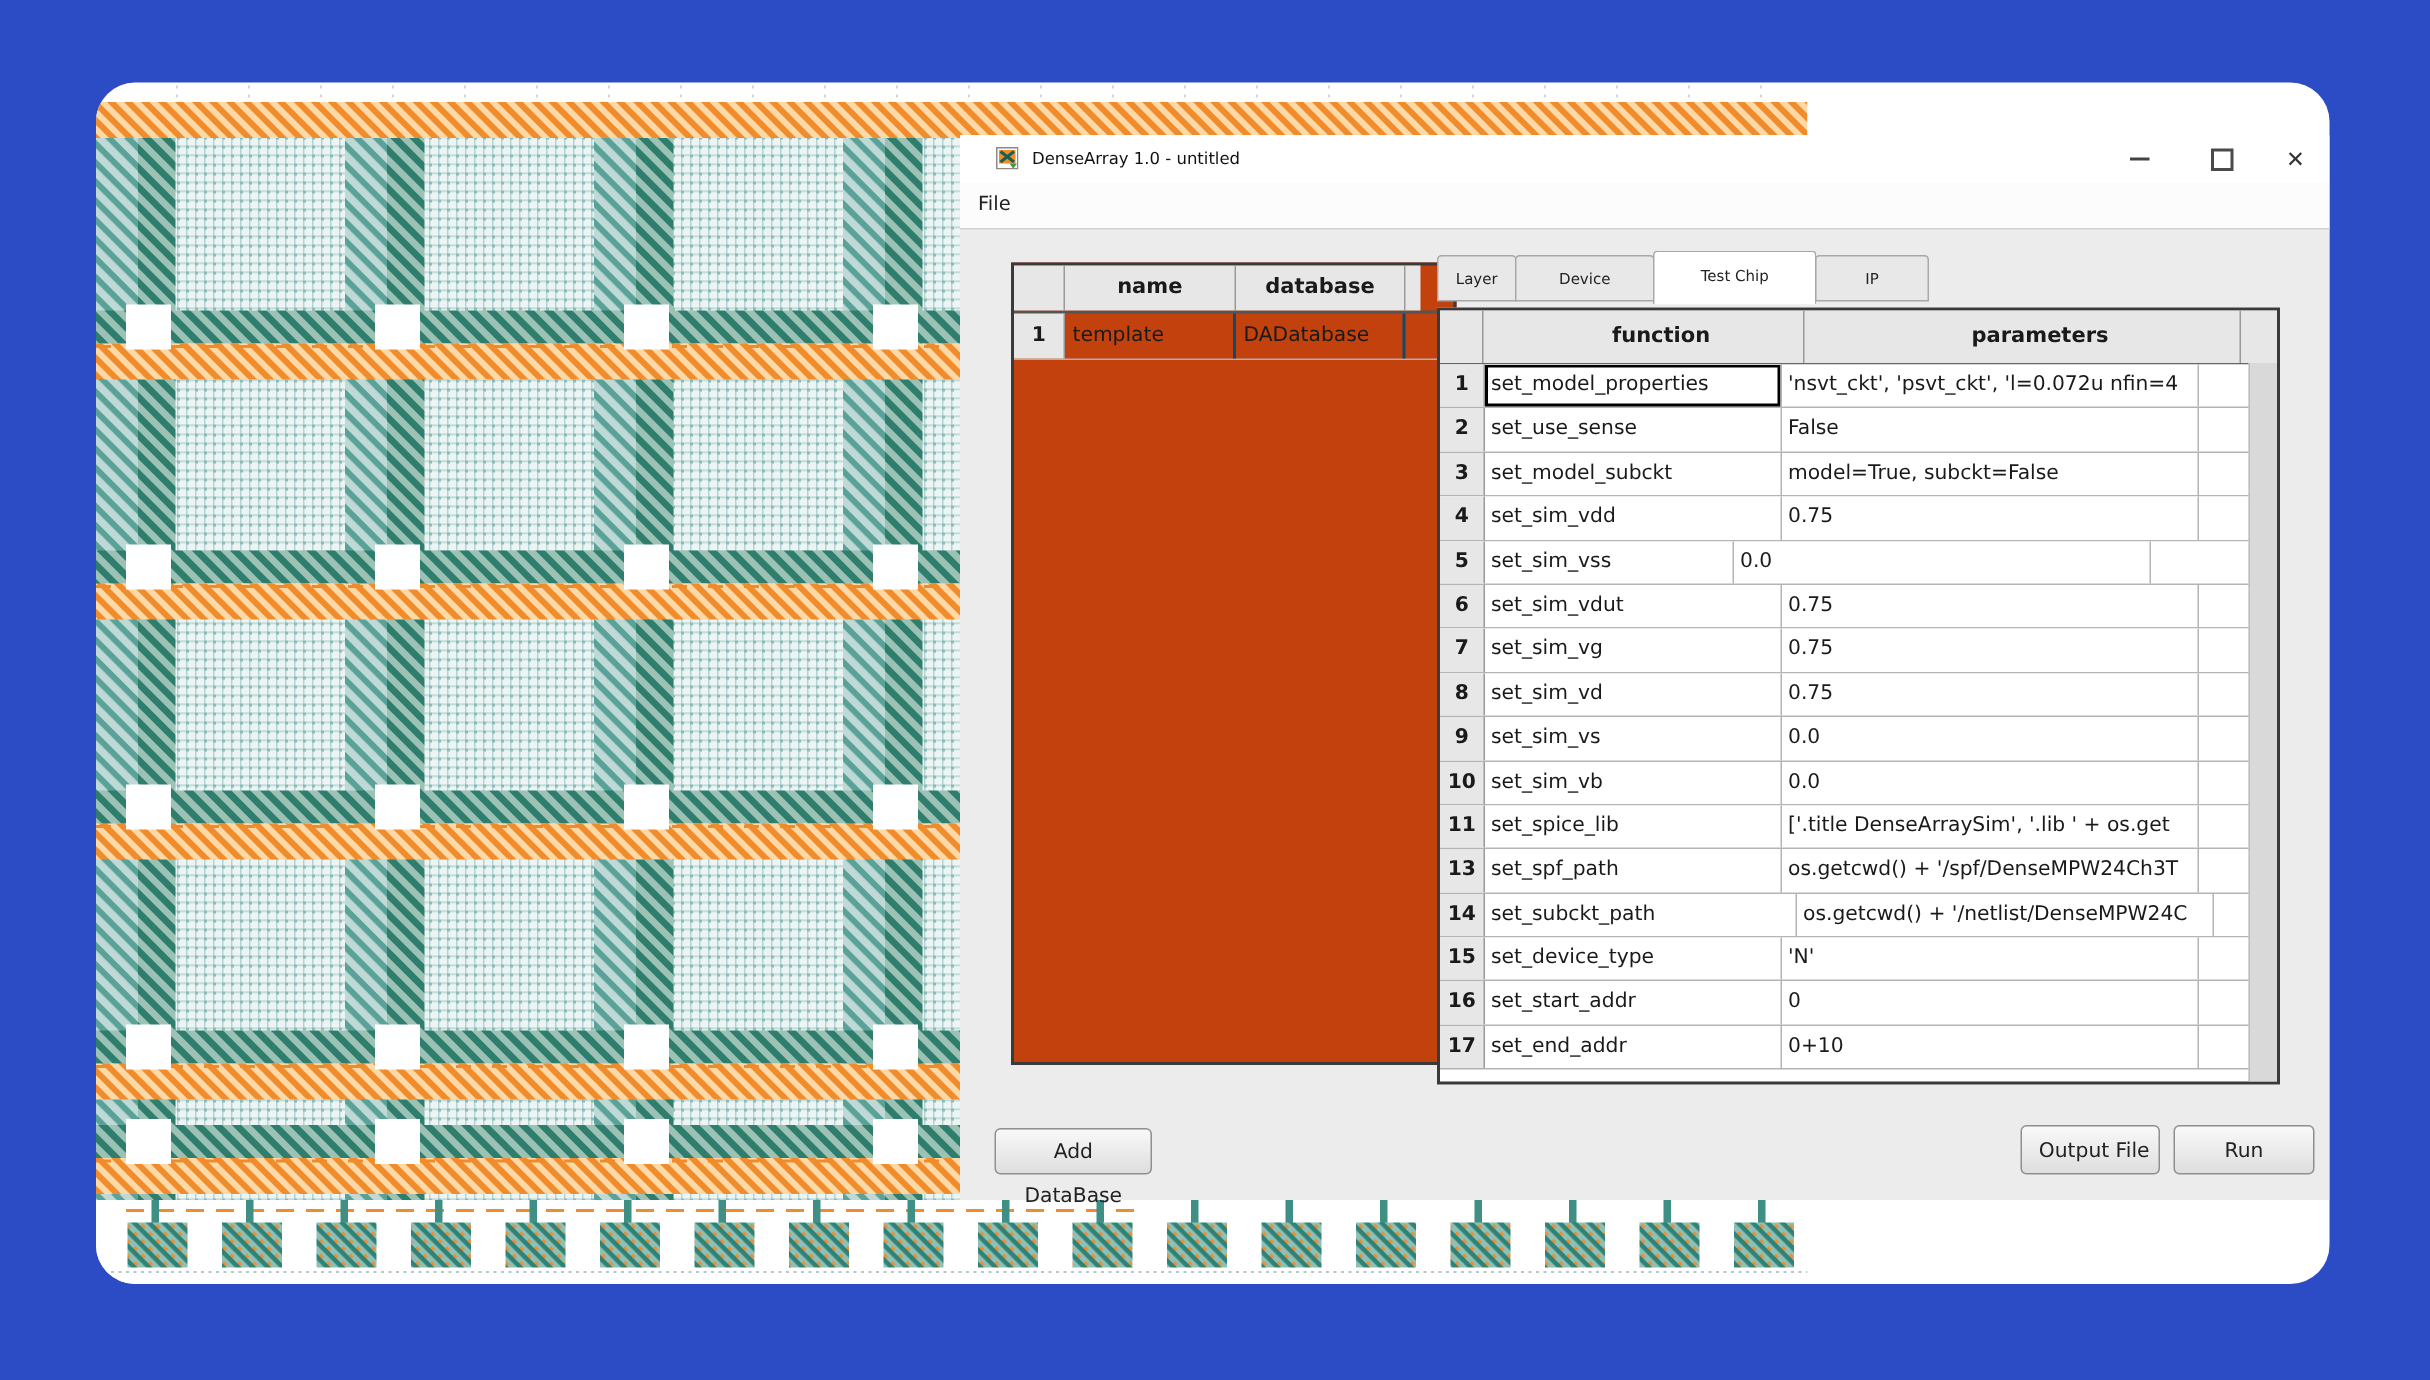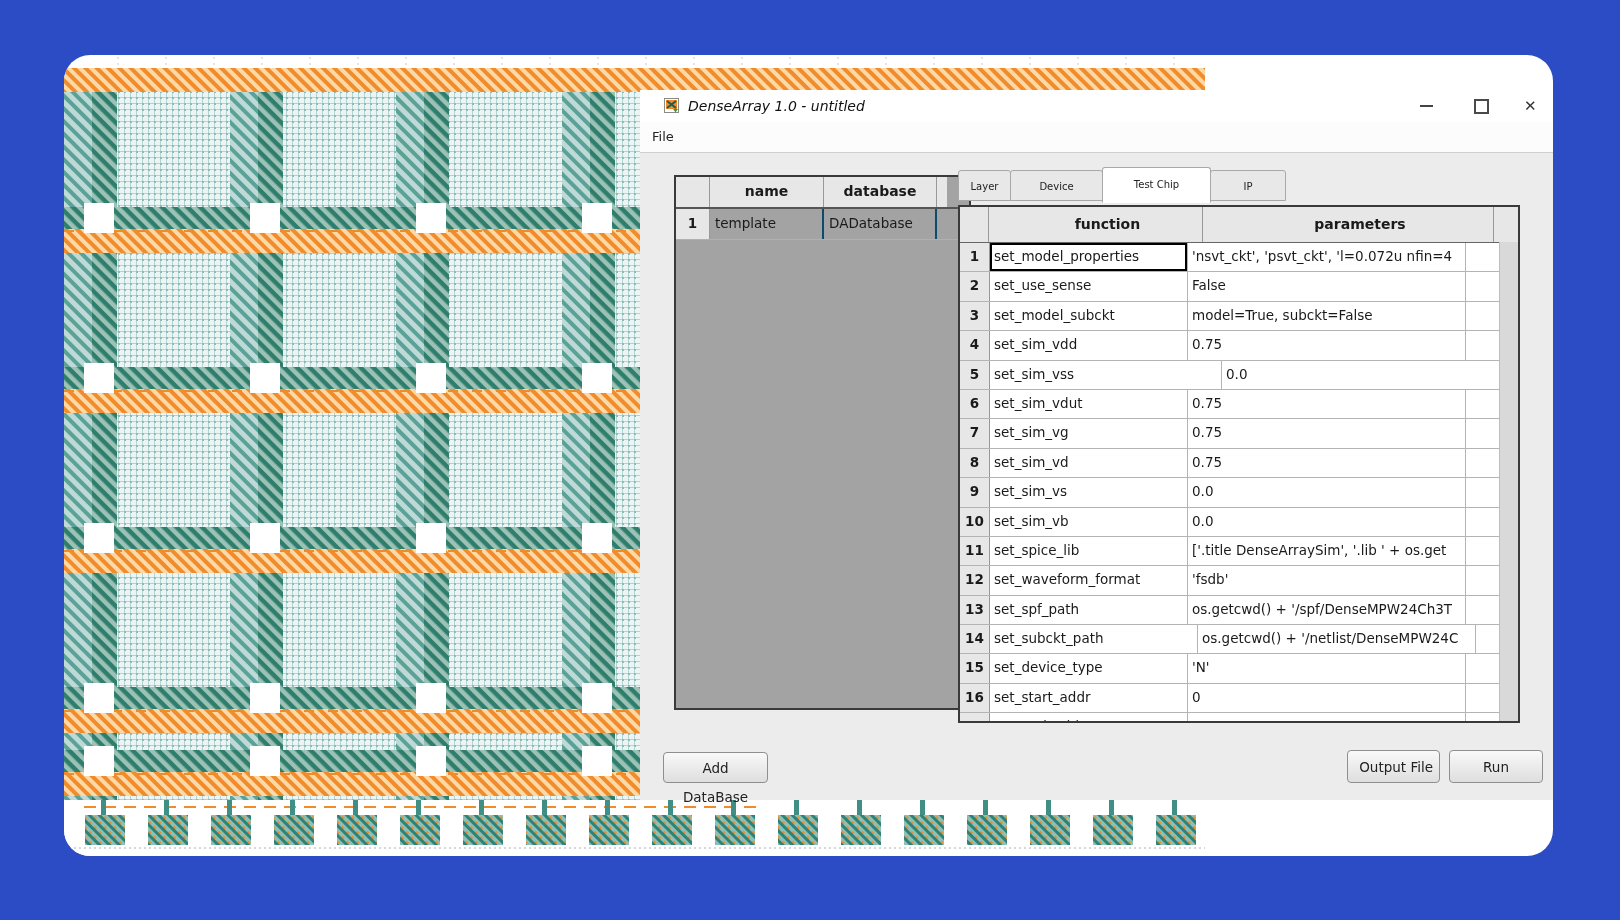--- a/index.html
+++ b/index.html
@@ -14,36 +14,36 @@
     background:#ffffff;border-radius:26px;overflow:hidden;
   }
   .layout-svg{position:absolute;left:0;top:0;}
   
   .window{
     position:absolute;left:576px;top:35px;width:913px;height:710px;
     background:#ececec;color:#1a1a1a;
   }
   .titlebar{position:absolute;left:0;top:0;width:100%;height:32px;background:#ffffff;}
   .appicon{position:absolute;left:24px;top:8px;width:15px;height:15px;}
-  .wtitle{position:absolute;left:48px;top:0;line-height:32px;font-size:14px;color:#111;font-style:italic;}
+  .wtitle{position:absolute;left:48px;top:0;line-height:32px;font-size:11px;color:#111;}
   .wbtn{position:absolute;cursor:default;}
   .btn-min{left:780px;top:15px;width:13px;height:2px;background:#444;}
   .btn-max{left:834px;top:9px;width:11px;height:11px;border:2px solid #4a4a4a;background:#fff;}
   .btn-close{left:884px;top:5px;font-size:15px;color:#333;line-height:22px;}
   .menubar{
     position:absolute;left:0;top:32px;width:100%;height:30px;background:#fcfcfc;
     border-bottom:1px solid #cfcfcf;
   }
   .menu-item{display:inline-block;padding:0 12px;line-height:30px;font-size:13px;color:#222;}
   .wbody{position:absolute;left:0;top:63px;width:913px;height:647px;}
 
   
   .dbtable{
     position:absolute;left:34px;top:22px;width:297px;height:535px;
-    background:#a3a3a3;border:2px solid #3a3a3a;box-sizing:border-box;
+    background:#c2410c;border:2px solid #3a3a3a;box-sizing:border-box;
   }
   .dbhead{display:flex;height:30px;border-bottom:2px solid #555;}
   .dbrow{display:flex;height:30px;border-bottom:1px solid #b0b0b0;}
   .dbc{box-sizing:border-box;border-right:2px solid #0c4a6e;overflow:hidden;white-space:nowrap;
        font-size:13.5px;line-height:29px;padding:0 5px;}
   .dbc.hd{background:#e7e7e7;font-weight:bold;font-size:14px;text-align:center;border-right:1px solid #999;}
   .dbc.num{background:#e7e7e7;font-weight:bold;text-align:center;border-right:1px solid #999;padding:0;}
   .dbc.gut{border-right:none;}
 
   
@@ -311,21 +311,21 @@
               <div class="fnc" style="width: 198px;">set_model_subckt</div>
               <div class="fnc" style="width: 278px;">model=True, subckt=False</div>
             </div>
             <div class="fnrow">
               <div class="fnc num" style="width: 30px;">4</div>
               <div class="fnc" style="width: 198px;">set_sim_vdd</div>
               <div class="fnc" style="width: 278px;">0.75</div>
             </div>
             <div class="fnrow">
               <div class="fnc num" style="width: 30px;">5</div>
-              <div class="fnc" style="width: 232px;">set_sim_vss</div>
+              <div class="fnc" style="width: 166px;">set_sim_vss</div>
               <div class="fnc" style="width: 278px;">0.0</div>
             </div>
             <div class="fnrow">
               <div class="fnc num" style="width: 30px;">6</div>
               <div class="fnc" style="width: 198px;">set_sim_vdut</div>
               <div class="fnc" style="width: 278px;">0.75</div>
             </div>
             <div class="fnrow">
               <div class="fnc num" style="width: 30px;">7</div>
               <div class="fnc" style="width: 198px;">set_sim_vg</div>
@@ -345,25 +345,20 @@
               <div class="fnc num" style="width: 30px;">10</div>
               <div class="fnc" style="width: 198px;">set_sim_vb</div>
               <div class="fnc" style="width: 278px;">0.0</div>
             </div>
             <div class="fnrow">
               <div class="fnc num" style="width: 30px;">11</div>
               <div class="fnc" style="width: 198px;">set_spice_lib</div>
               <div class="fnc" style="width: 278px;">['.title DenseArraySim', '.lib ' + os.get</div>
             </div>
             <div class="fnrow">
-              <div class="fnc num" style="width: 30px;">12</div>
-              <div class="fnc" style="width: 198px;">set_waveform_format</div>
-              <div class="fnc" style="width: 278px;">'fsdb'</div>
-            </div>
-            <div class="fnrow">
               <div class="fnc num" style="width: 30px;">13</div>
               <div class="fnc" style="width: 198px;">set_spf_path</div>
               <div class="fnc" style="width: 278px;">os.getcwd() + '/spf/DenseMPW24Ch3T</div>
             </div>
             <div class="fnrow">
               <div class="fnc num" style="width: 30px;">14</div>
               <div class="fnc" style="width: 208px;">set_subckt_path</div>
               <div class="fnc" style="width: 278px;">os.getcwd() + '/netlist/DenseMPW24C</div>
             </div>
             <div class="fnrow">

